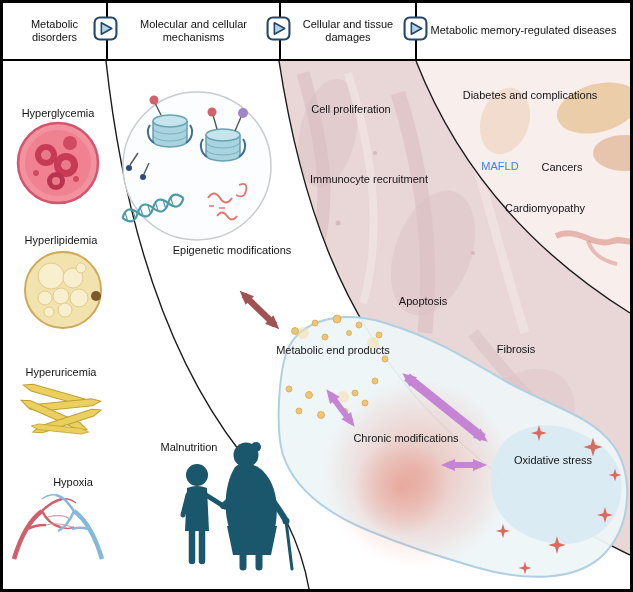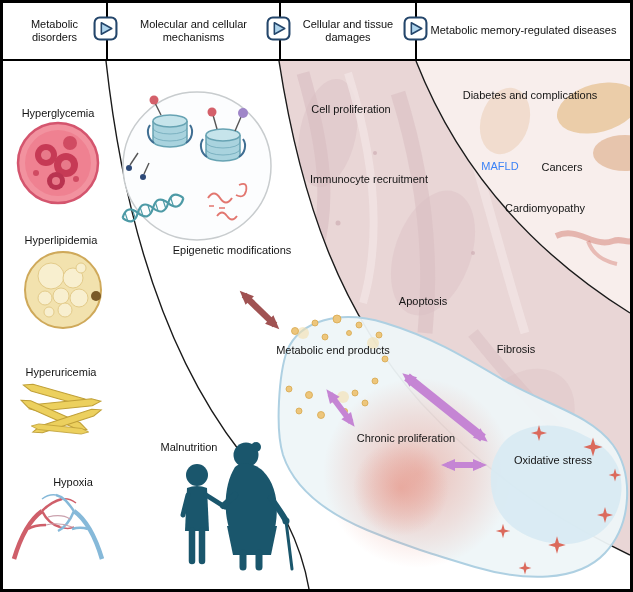--- a/index.html
+++ b/index.html
@@ -285,21 +285,21 @@
 
   <div class="canvas">
     <div class="lbl l-hyperglycemia">Hyperglycemia</div>
     <div class="lbl l-hyperlipidemia">Hyperlipidemia</div>
     <div class="lbl l-hyperuricemia">Hyperuricemia</div>
     <div class="lbl l-hypoxia">Hypoxia</div>
     <div class="lbl l-malnutrition">Malnutrition</div>
 
     <div class="lbl l-epigenetic">Epigenetic modifications</div>
     <div class="lbl l-mep">Metabolic end products</div>
-    <div class="lbl l-chronic">Chronic proliferation</div>
+    <div class="lbl l-chronic">Chronic modifications</div>
     <div class="lbl l-oxidative">Oxidative stress</div>
 
     <div class="lbl l-cellprolif">Cell proliferation</div>
     <div class="lbl l-immuno">Immunocyte recruitment</div>
     <div class="lbl l-apoptosis">Apoptosis</div>
     <div class="lbl l-fibrosis">Fibrosis</div>
 
     <div class="lbl l-diabetes">Diabetes and complications</div>
     <div class="lbl l-mafld">MAFLD</div>
     <div class="lbl l-cancers">Cancers</div>

